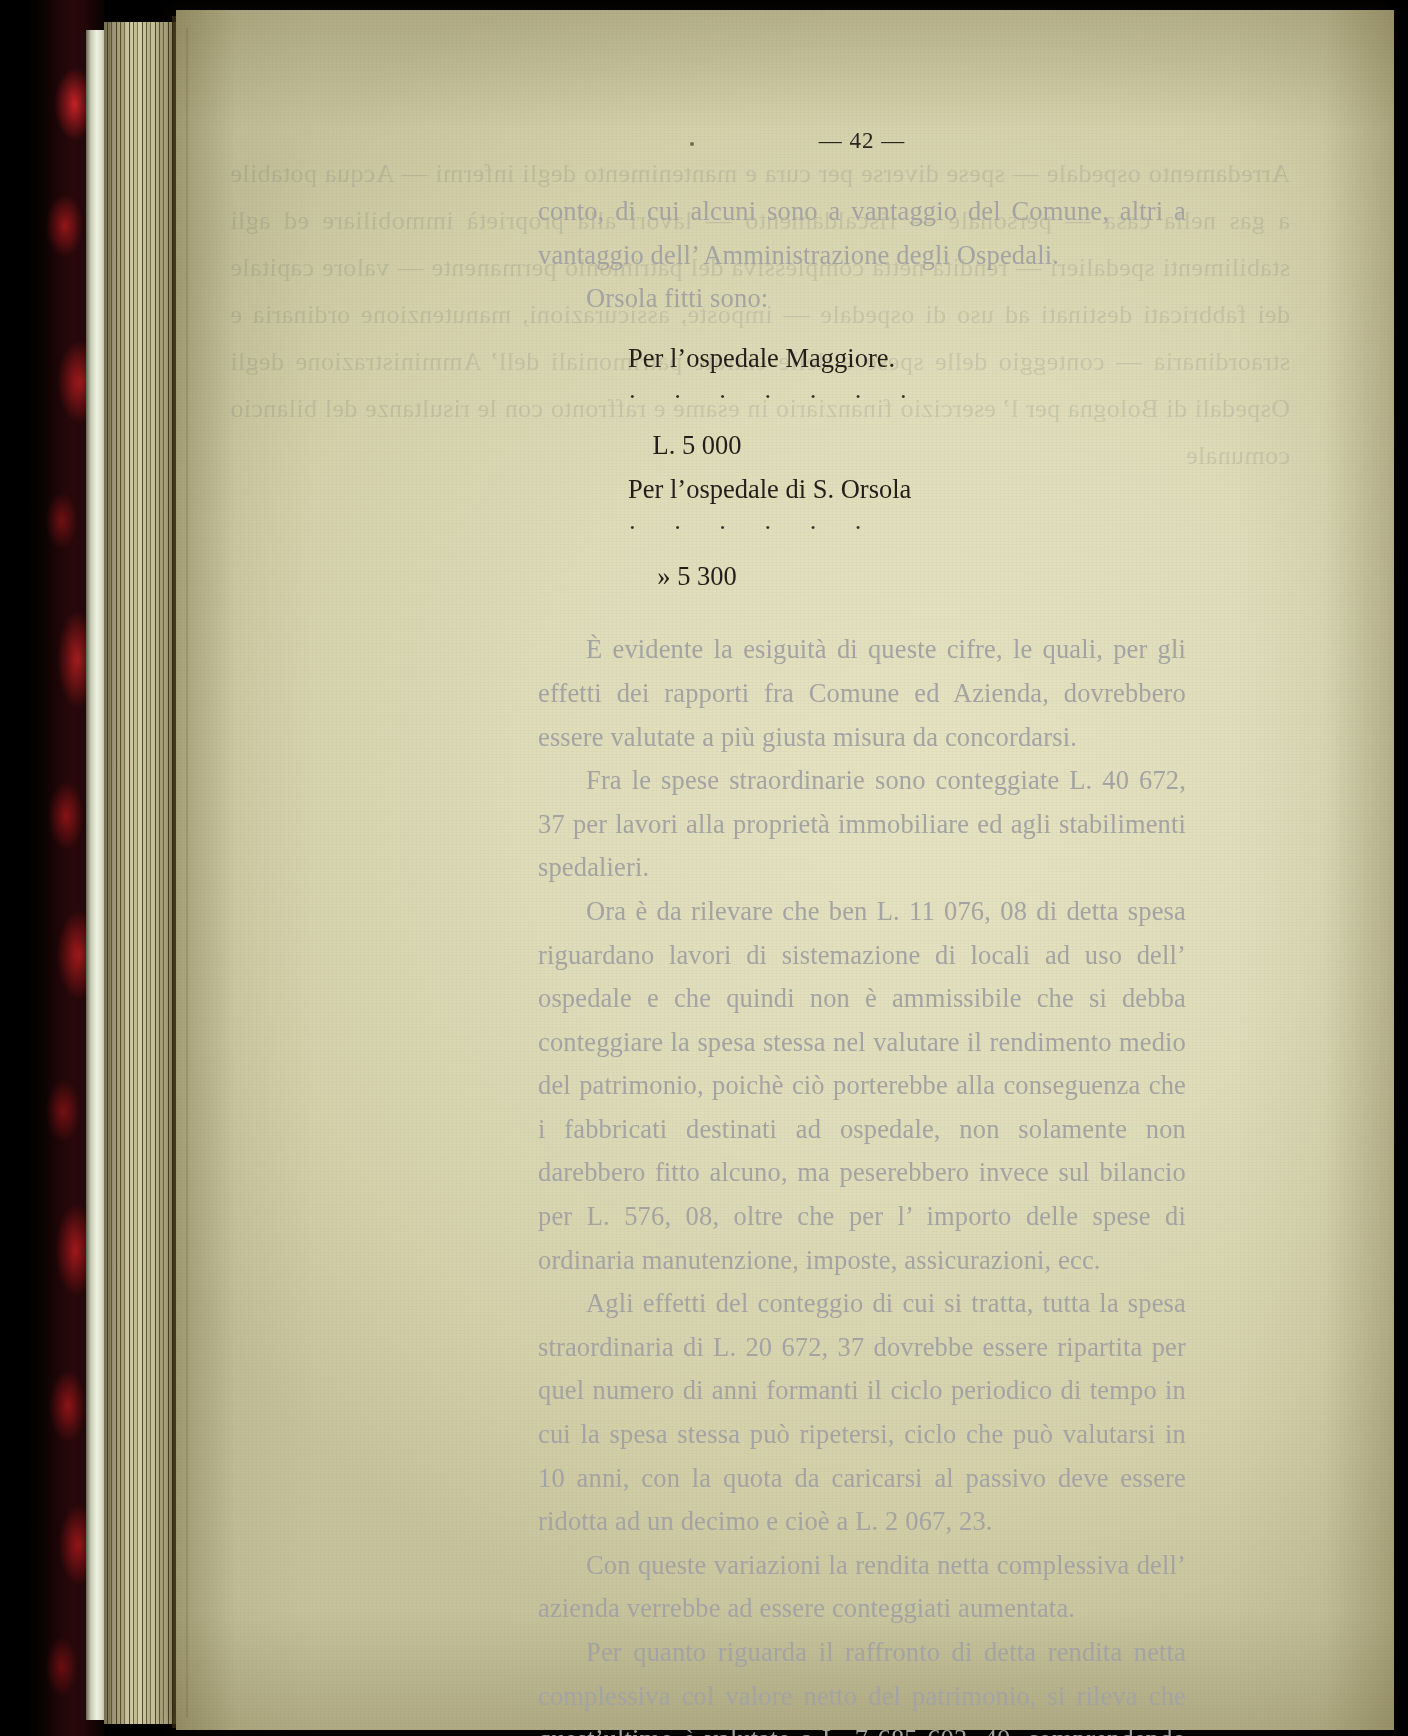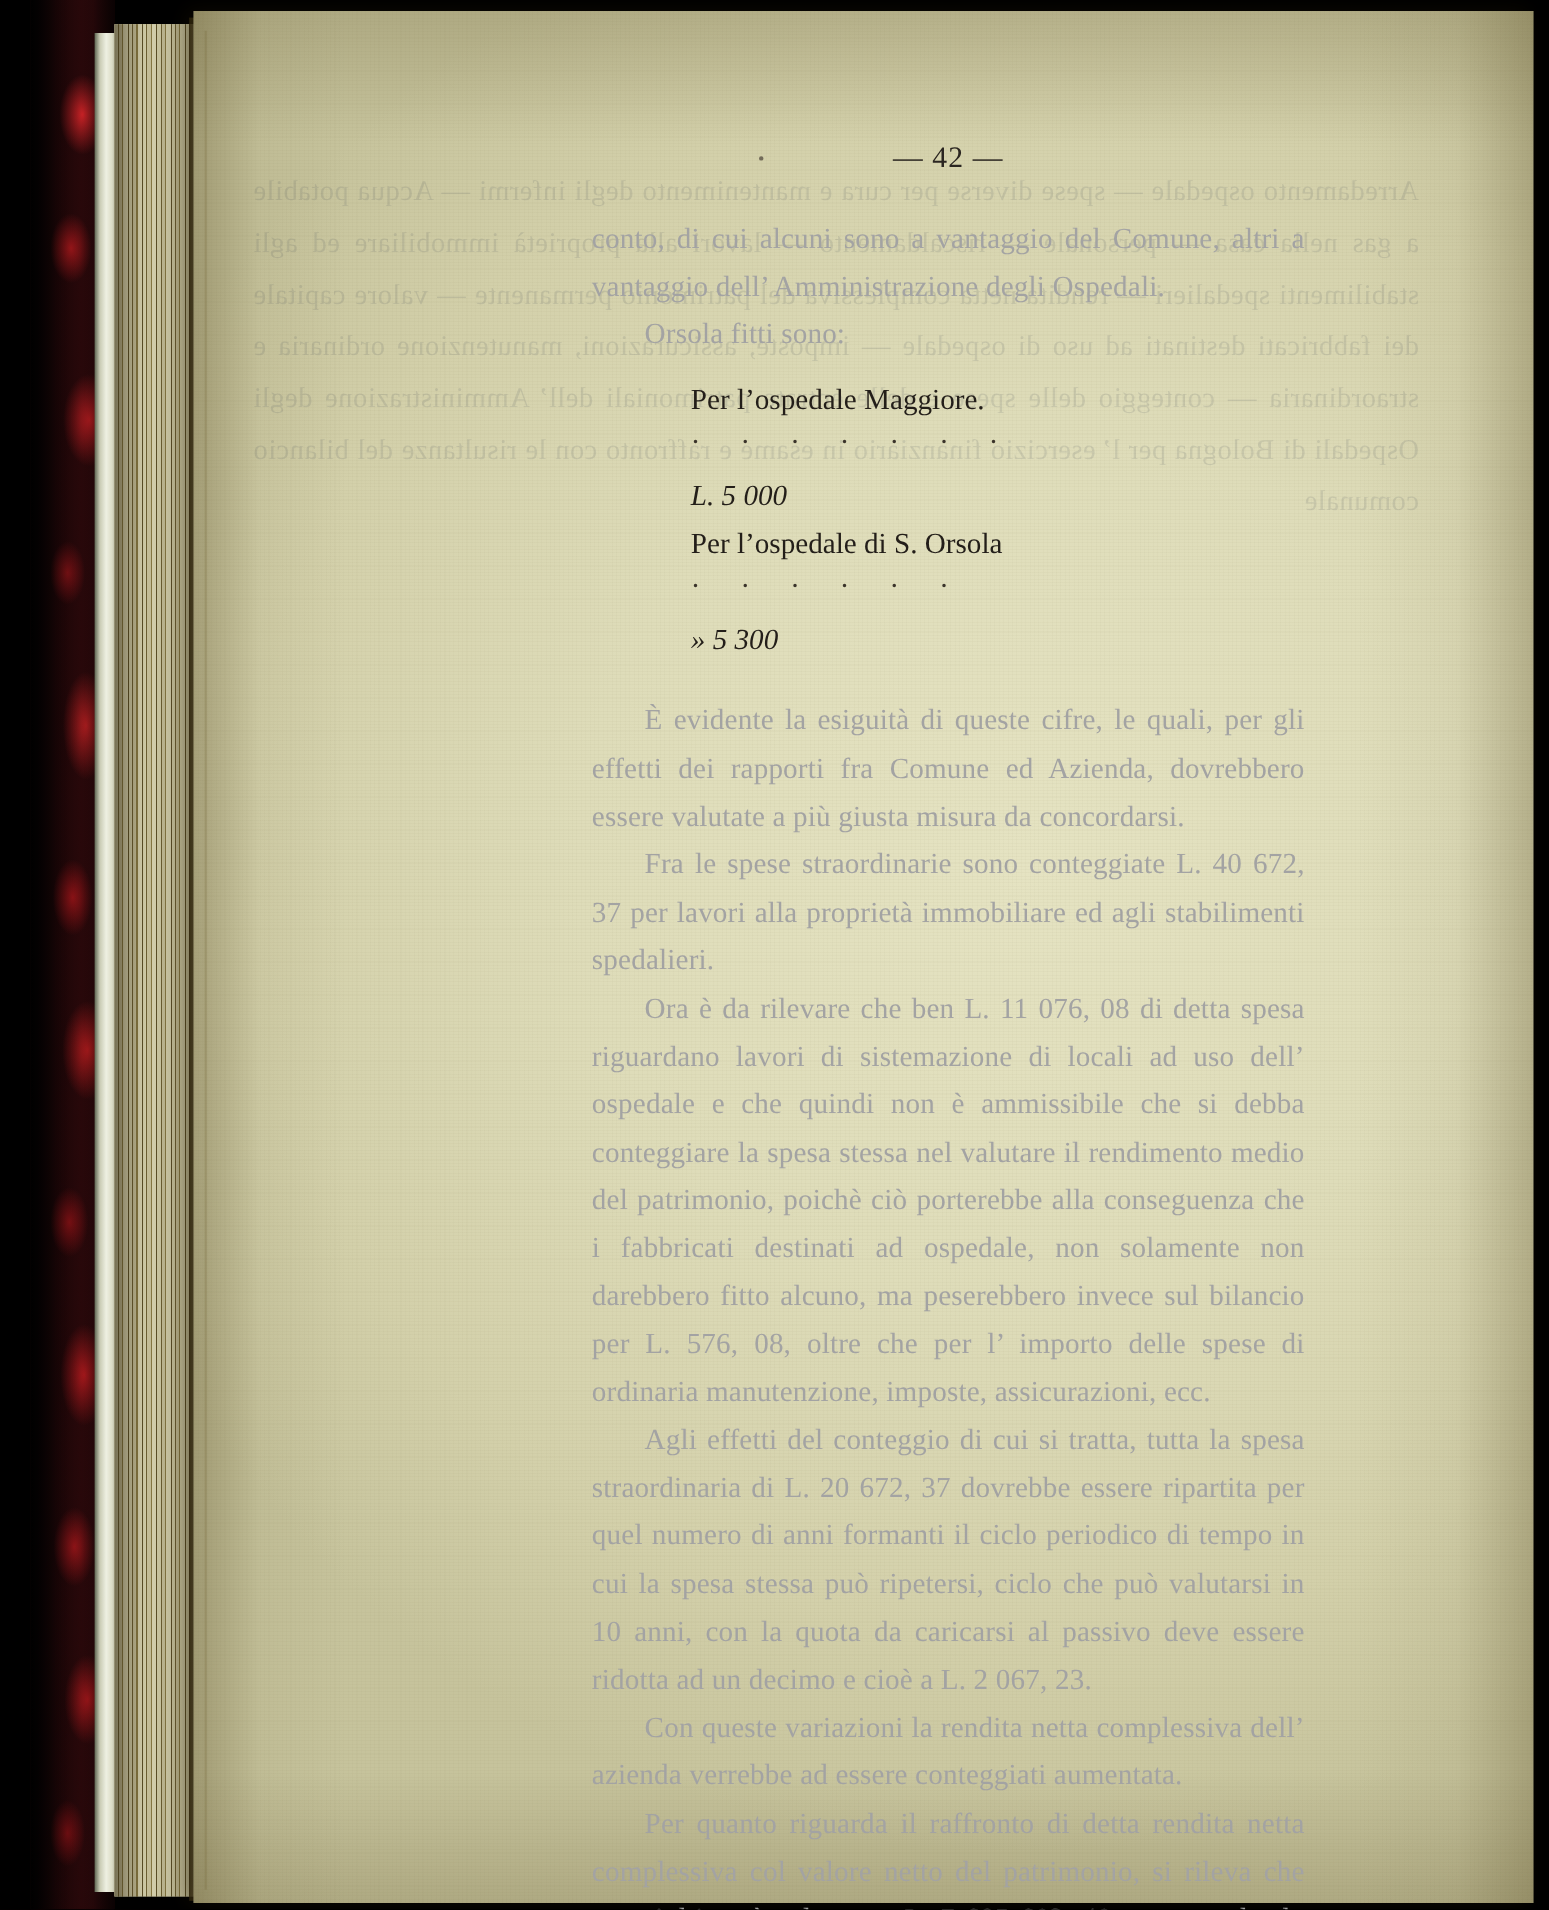--- a/index.html
+++ b/index.html
@@ -179,21 +179,21 @@
   .typeblock {
     position: absolute;
     left: 538px;
     top: 128px;
     width: 648px;
     color: #241f1a;
   }
 
   .folio {
     text-align: center;
-    font-size: 27px;
+    font-size: 23px;
     letter-spacing: 1px;
     color: #2a2520;
     margin: 0 0 36px 0;
     position: relative;
   }
   .folio .fleck {
     position: absolute;
     left: 152px;
     top: 14px;
     width: 4px;
@@ -238,23 +238,22 @@
     position: relative;
     top: -5px;
     overflow: hidden;
     white-space: nowrap;
     letter-spacing: 15px;
     color: #3a332a;
     font-size: 26px;
   }
   .fitti-amount {
     white-space: nowrap;
-    text-align: left;
+    text-align: center;
     min-width: 138px;
-    font-style: italic;
   }
 </style>
 </head>
 <body>
 
 <div id="scan">
 
   <div class="surround"></div>
 
   <div class="cover-board"></div>

